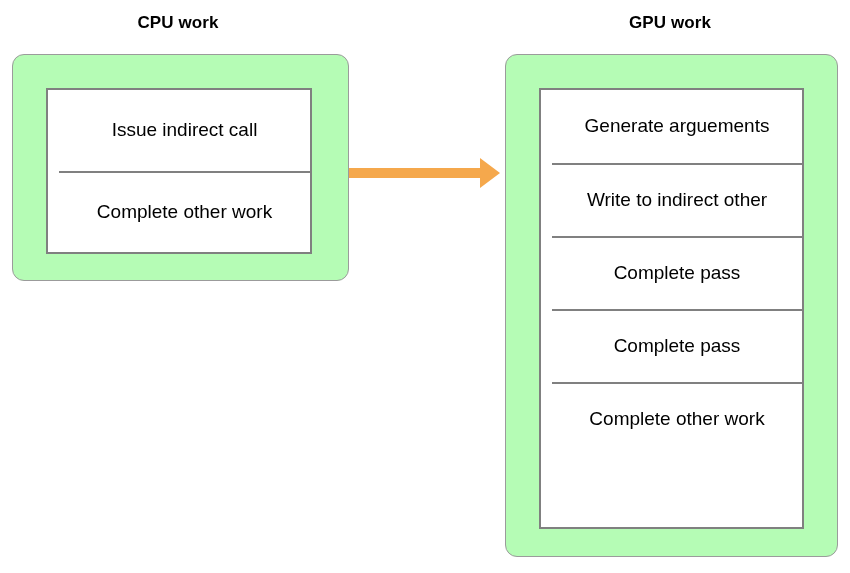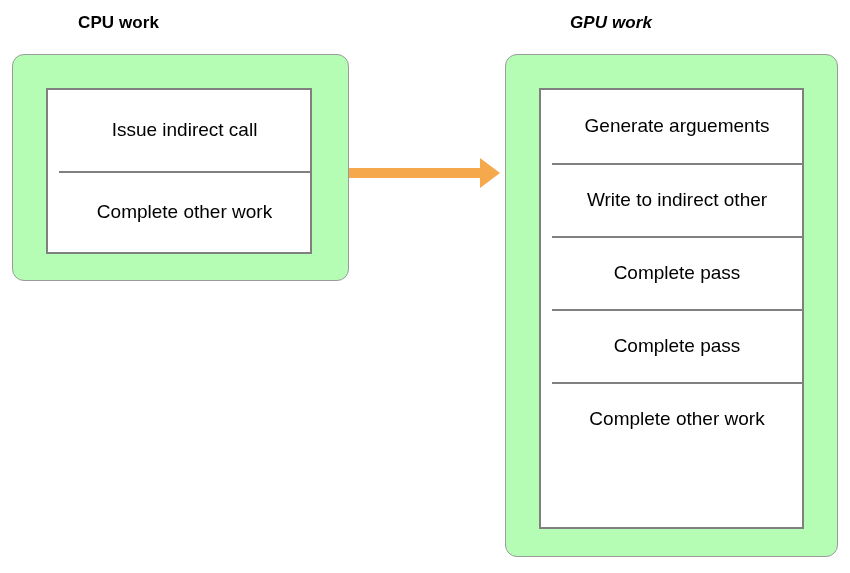--- a/index.html
+++ b/index.html
@@ -20,32 +20,32 @@
     overflow: hidden;
   }
 
   
   .col-title {
     position: absolute;
     font-size: 17px;
     font-weight: bold;
     color: #000000;
     letter-spacing: 0.1px;
+    text-align: center;
     white-space: nowrap;
   }
   #cpu-title {
     left: 78px;
     top: 13px;
     width: 200px;
   }
   #gpu-title {
     left: 570px;
     top: 13px;
     width: 200px;
-    font-style: italic;
   }
 
   
   .group-box {
     position: absolute;
     background: #b5fcb5;
     border: 1px solid #9b9b9b;
     border-radius: 12px;
     box-sizing: border-box;
   }

